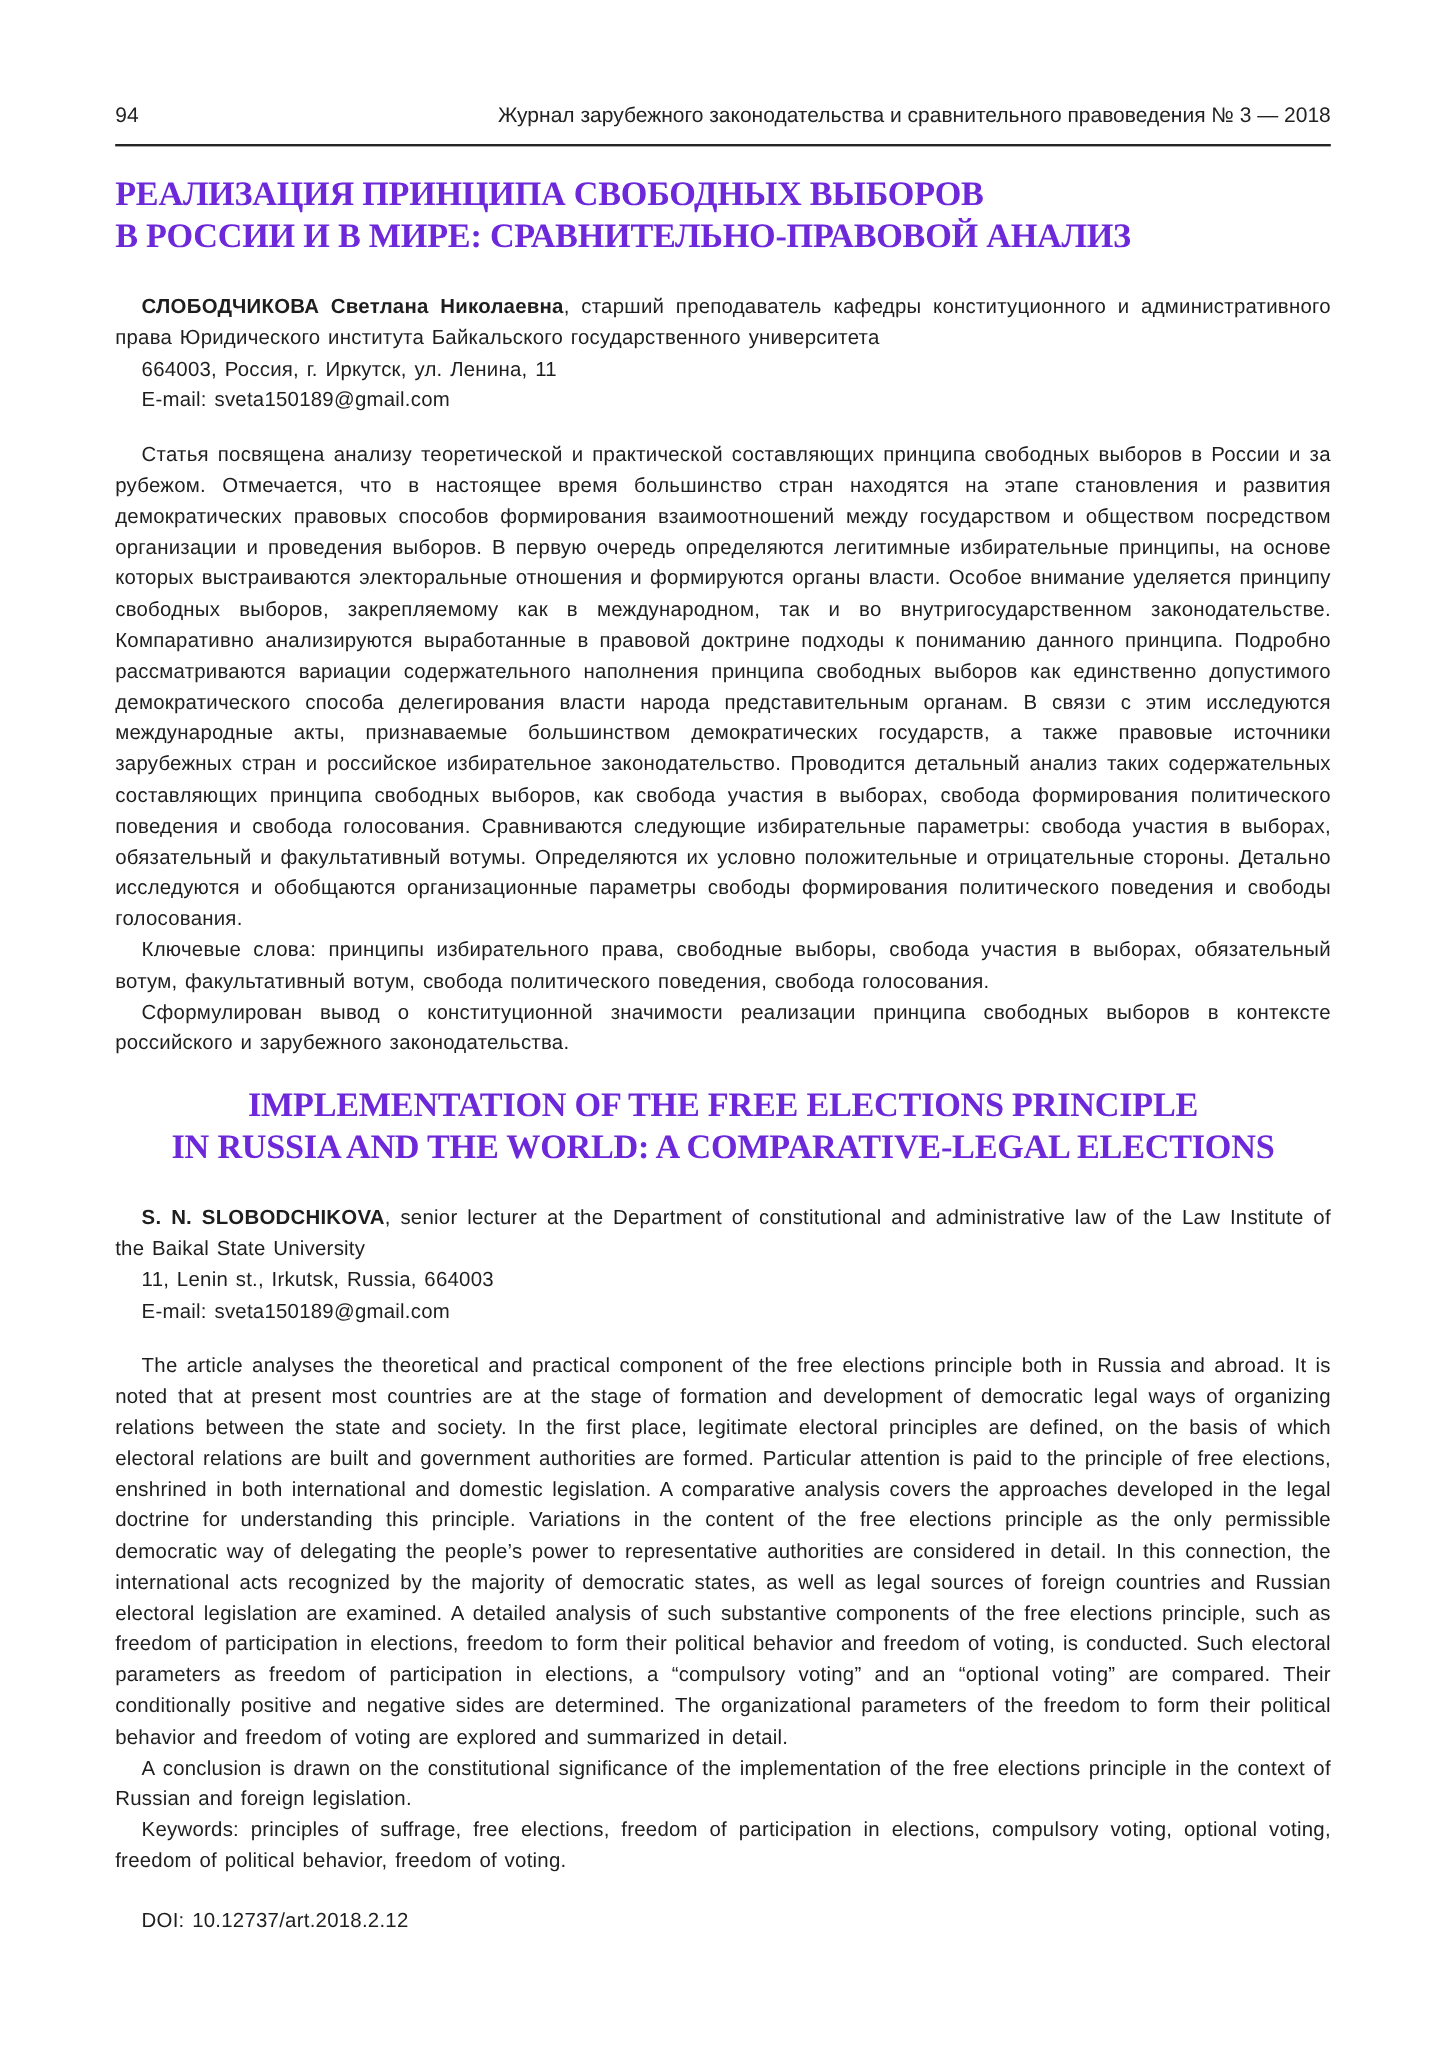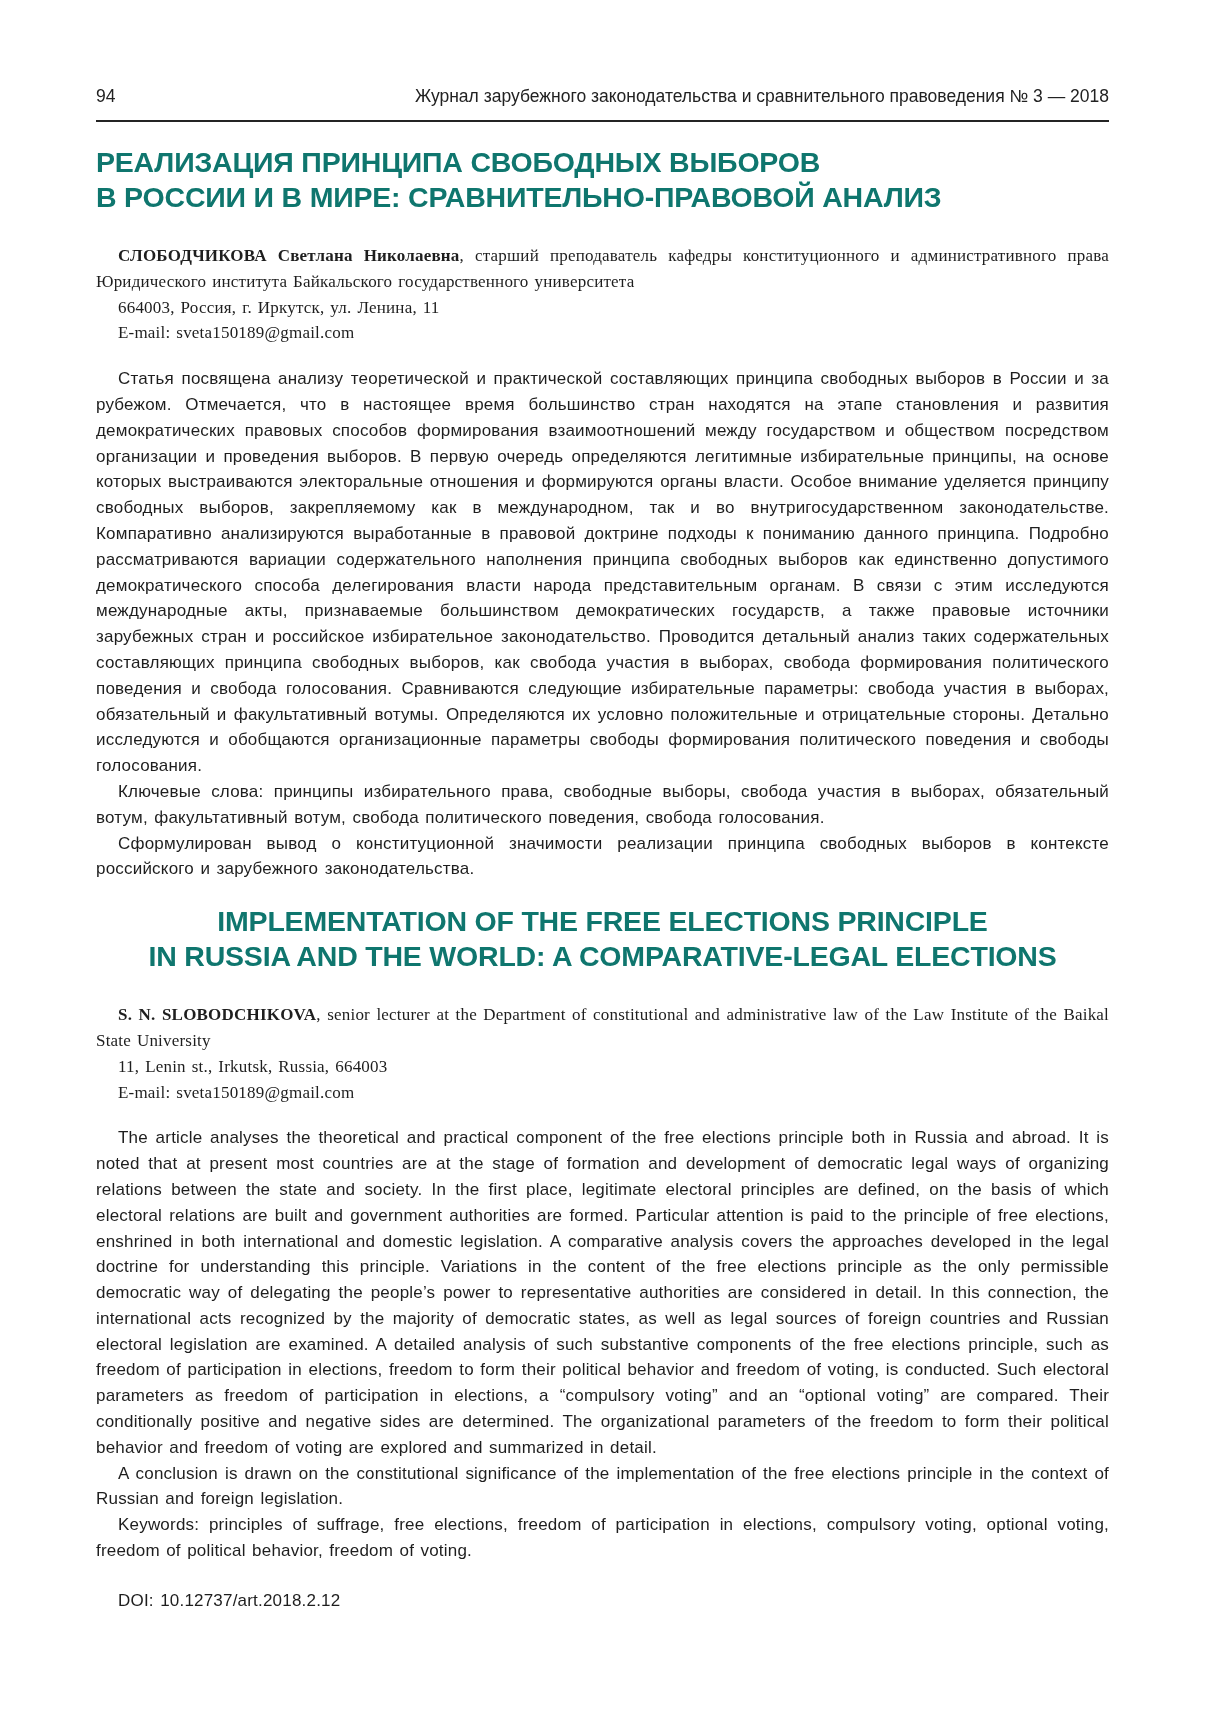--- a/index.html
+++ b/index.html
@@ -35,21 +35,22 @@
     border: 0;
     border-top: 2px solid #242424;
     height: 0;
   }
   .article-title {
     margin-top: 23px;
     font-size: 28.5px;
     font-weight: bold;
     line-height: 35px;
     letter-spacing: -0.2px;
-    color: #0f766e;
+    color: #6d28d9;
+    font-family: Liberation Serif, serif;
   }
   .article-title.en {
     margin-top: 22px;
     text-align: center;
   }
   .body-text {
     font-size: 17px;
     line-height: 25.8px;
     letter-spacing: 0.2px;
     word-spacing: 1.5px;
@@ -57,21 +58,20 @@
   }
   p {
     margin: 0;
   }
   .para {
     text-align: justify;
     text-indent: 22px;
   }
   .author-block {
     margin-top: 28px;
-    font-family: Liberation Serif, serif;
   }
   .author-name {
     font-weight: bold;
   }
   .plain-line {
     text-indent: 22px;
   }
   .abstract-start {
     margin-top: 20px;
   }

